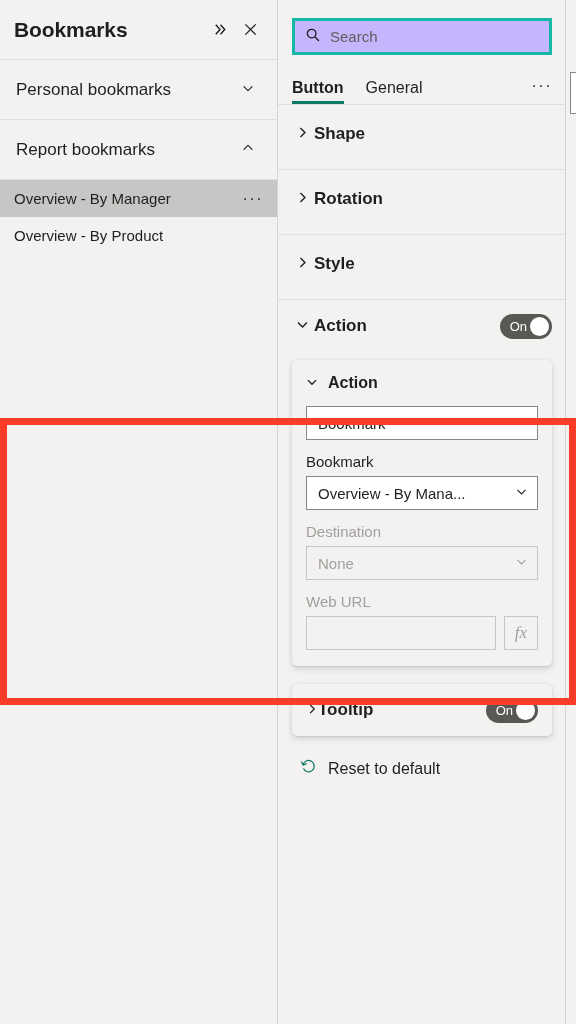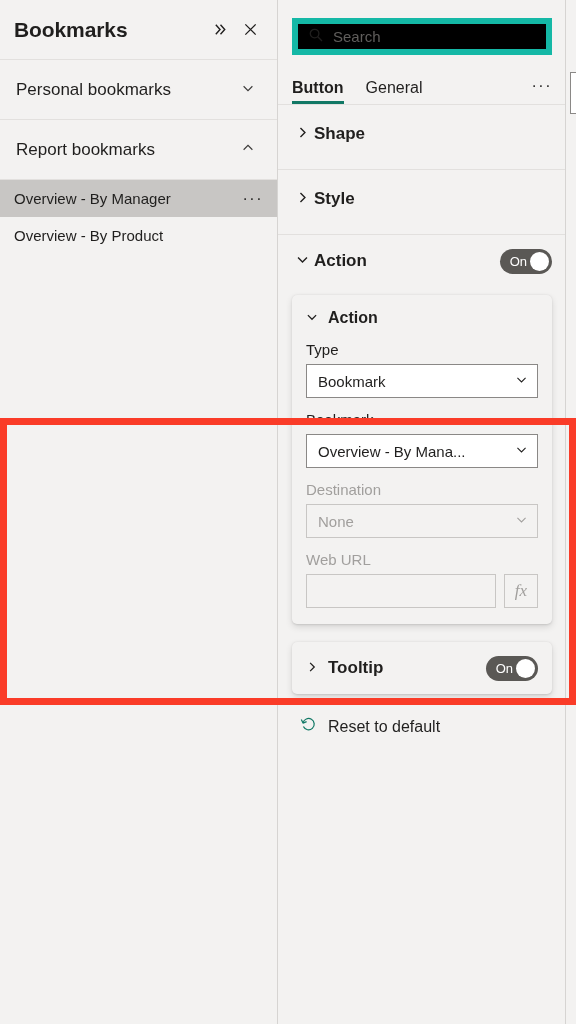--- a/index.html
+++ b/index.html
@@ -85,22 +85,22 @@
     display: flex; align-items: center;
     padding: 0 16px;
     border-bottom: 1px solid #e2e0de;
   }
   .fmt-title {
     font-size: 21px; font-weight: bold; color: #201f1e; flex: 1;
   }
 
   .fmt-searchwrap { padding: 18px 14px 0 14px; }
   .fmt-search {
-    height: 37px; background: #000000;
-    border: 6px solid #14b8a6;
+    height: 37px; background: #c4b5fd;
+    border: 3px solid #14b8a6;
     display: flex; align-items: center;
     padding: 0 10px; gap: 9px;
   }
   .fmt-search-text { font-size: 15px; color: #605e5c; }
 
   .fmt-tabs {
     display: flex; align-items: flex-end;
     padding: 14px 14px 0 14px; gap: 22px;
     border-bottom: 1px solid #e2e0de;
     height: 50px;
@@ -202,21 +202,21 @@
     font-family: "Liberation Serif", serif;
     font-style: italic; font-size: 17px; color: #a19f9d;
   }
 
   .tooltip-card {
     background: #f3f2f1;
     border-radius: 5px;
     margin: 18px 14px 0 14px;
     padding: 0 14px;
     height: 52px;
-    display: flex; align-items: center; gap: 10px;
+    display: flex; align-items: center; 
     box-shadow: 0 0.6px 1.8px rgba(0,0,0,.10), 0 3px 7px rgba(0,0,0,.12);
     cursor: pointer;
     justify-content: center;
   }
   .tooltip-chev { font-size: 14px; color: #201f1e; font-weight: bold; }
   .tooltip-label { font-size: 17px; font-weight: bold; color: #201f1e; flex: 1; }
 
   .reset-row {
     display: flex; align-items: center; gap: 11px;
     padding: 22px 14px 0 22px; cursor: pointer;
@@ -323,20 +323,28 @@
 
       <div class="accordion-row">
         <span class="accordion-chev">
           <svg width="13" height="13" viewBox="0 0 16 16" fill="none" stroke="#201f1e" stroke-width="1.7">
             <path d="M5.5 2.5 L11 8 L5.5 13.5"></path>
           </svg>
         </span>
         <span class="accordion-label">Shape</span>
       </div>
 
+      <div class="accordion-row">
+        <span class="accordion-chev">
+          <svg width="13" height="13" viewBox="0 0 16 16" fill="none" stroke="#201f1e" stroke-width="1.7">
+            <path d="M5.5 2.5 L11 8 L5.5 13.5"></path>
+          </svg>
+        </span>
+        <span class="accordion-label">Rotation</span>
+      </div>
 
       <div class="accordion-row">
         <span class="accordion-chev">
           <svg width="13" height="13" viewBox="0 0 16 16" fill="none" stroke="#201f1e" stroke-width="1.7">
             <path d="M5.5 2.5 L11 8 L5.5 13.5"></path>
           </svg>
         </span>
         <span class="accordion-label">Style</span>
       </div>
 
@@ -357,21 +365,20 @@
         <div class="card">
           <div class="card-head">
             <span class="card-head-chev">
               <svg width="12" height="12" viewBox="0 0 16 16" fill="none" stroke="#201f1e" stroke-width="1.7">
                 <path d="M2.5 5.5 L8 11 L13.5 5.5"></path>
               </svg>
             </span>
             <span class="card-head-label">Action</span>
           </div>
 
-          <div class="field-label">Type</div>
           <div class="select">
             <span class="select-value">Bookmark</span>
             <span class="select-chev">
               <svg width="13" height="13" viewBox="0 0 16 16" fill="none" stroke="#201f1e" stroke-width="1.3">
                 <path d="M3 6 L8 11 L13 6"></path>
               </svg>
             </span>
           </div>
 
           <div class="field-label">Bookmark</div>

